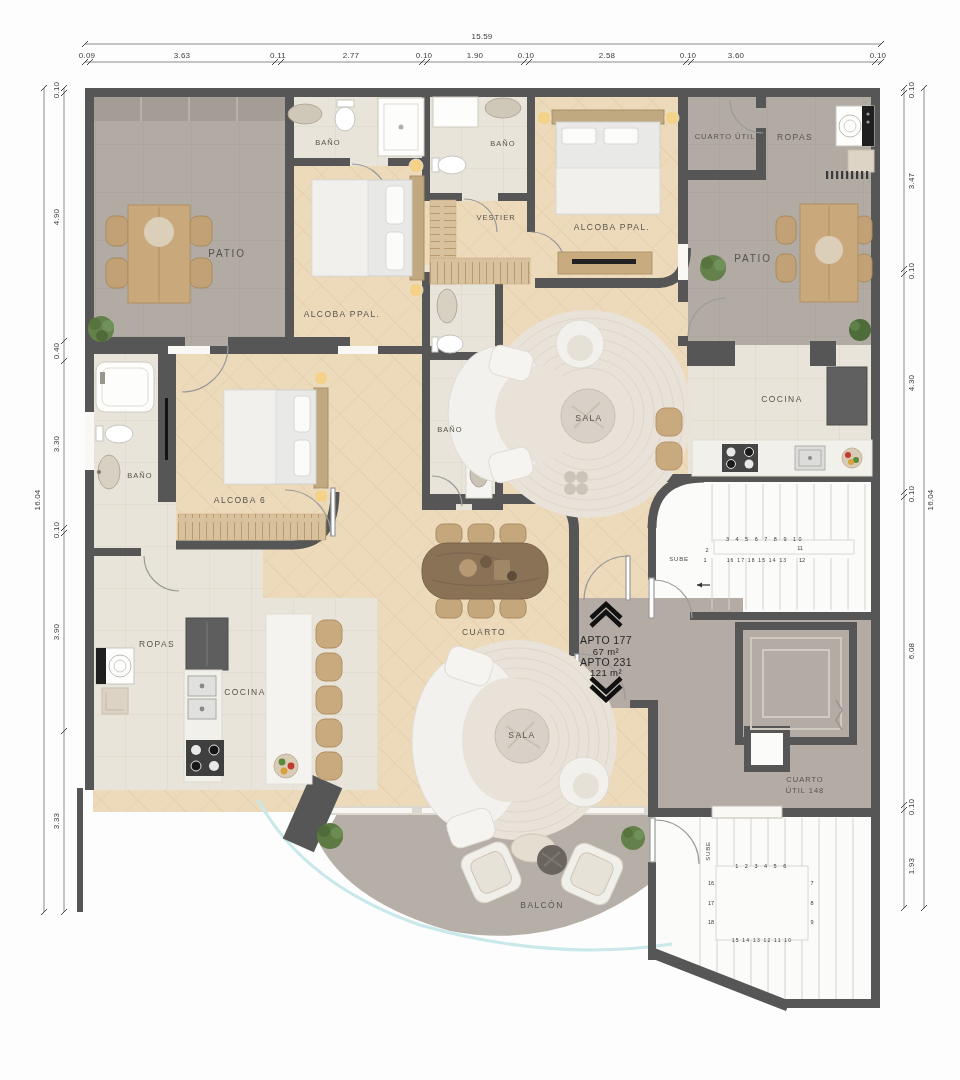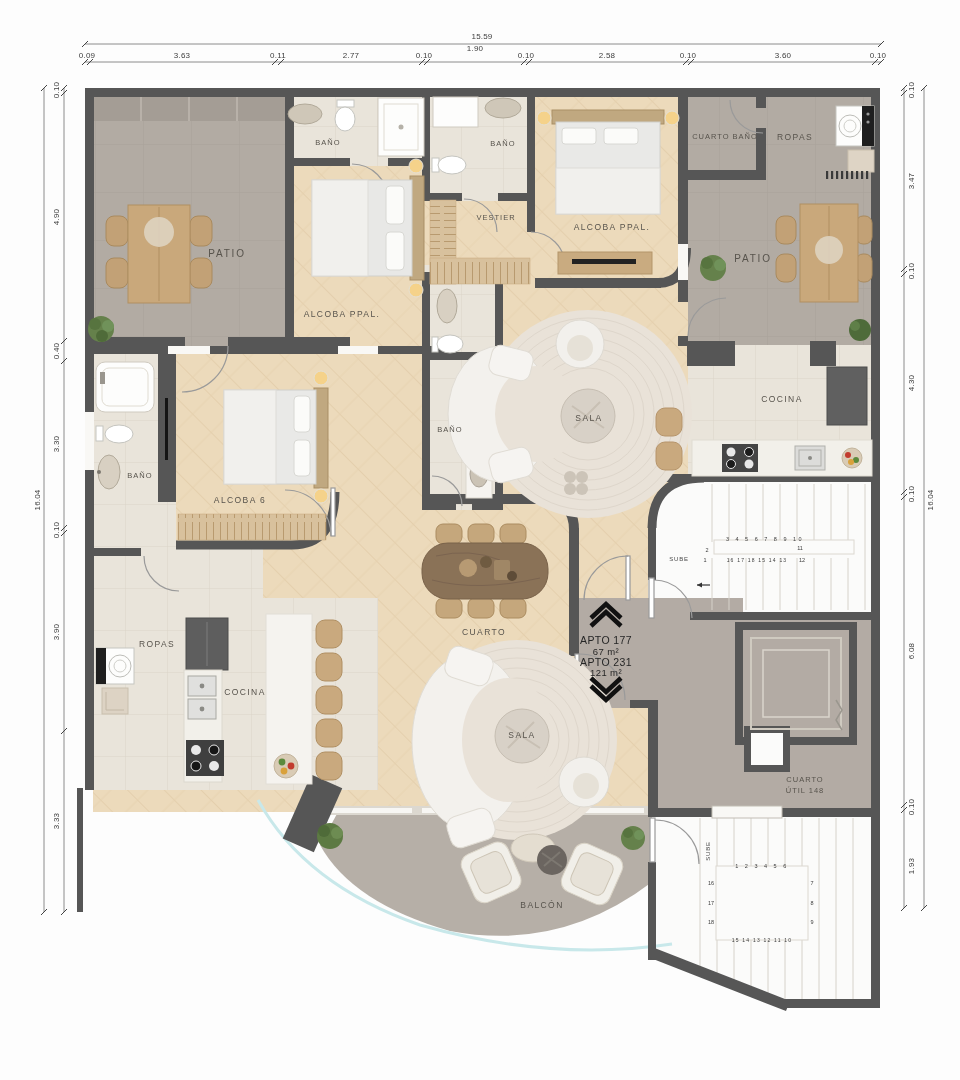--- a/index.html
+++ b/index.html
@@ -546,21 +546,21 @@
     </g>
   </g>
 </svg>
 
 <div class="lbl" style="left:227px;top:253px">PATIO</div>
 <div class="lbl sm" style="left:328px;top:142px">BAÑO</div>
 <div class="lbl md" style="left:342px;top:314px">ALCOBA PPAL.</div>
 <div class="lbl sm" style="left:503px;top:143px">BAÑO</div>
 <div class="lbl sm" style="left:496px;top:217px">VESTIER</div>
 <div class="lbl md" style="left:612px;top:227px">ALCOBA PPAL.</div>
-<div class="lbl sm" style="left:725px;top:136px">CUARTO BAÑO</div>
+<div class="lbl sm" style="left:725px;top:136px">CUARTO ÚTIL</div>
 <div class="lbl md" style="left:795px;top:137px">ROPAS</div>
 <div class="lbl" style="left:753px;top:258px">PATIO</div>
 <div class="lbl md" style="left:782px;top:399px">COCINA</div>
 <div class="lbl sm" style="left:140px;top:475px">BAÑO</div>
 <div class="lbl md" style="left:240px;top:500px">ALCOBA 6</div>
 <div class="lbl sm" style="left:450px;top:429px">BAÑO</div>
 <div class="lbl md" style="left:589px;top:418px">SALA</div>
 <div class="lbl md" style="left:484px;top:632px">CUARTO</div>
 <div class="lbl md" style="left:157px;top:644px">ROPAS</div>
 <div class="lbl md" style="left:245px;top:692px">COCINA</div>
@@ -592,25 +592,25 @@
 <div class="num single" style="left:812px;top:903px">8</div>
 <div class="num single" style="left:812px;top:922px">9</div>
 <div class="num tight" style="left:762px;top:940px">15 14 13 12 11 10</div>
 
 <div class="dim" style="left:482px;top:36px">15.59</div>
 <div class="dim" style="left:87px;top:55px">0.09</div>
 <div class="dim" style="left:182px;top:55px">3.63</div>
 <div class="dim" style="left:278px;top:55px">0.11</div>
 <div class="dim" style="left:351px;top:55px">2.77</div>
 <div class="dim" style="left:424px;top:55px">0.10</div>
-<div class="dim" style="left:475px;top:48px">1.90</div>
+<div class="dim" style="left:475px;top:55px">1.90</div>
 <div class="dim" style="left:526px;top:55px">0.10</div>
 <div class="dim" style="left:607px;top:55px">2.58</div>
 <div class="dim" style="left:688px;top:55px">0.10</div>
-<div class="dim" style="left:783px;top:55px">3.60</div>
+<div class="dim" style="left:736px;top:55px">3.60</div>
 <div class="dim" style="left:878px;top:55px">0.10</div>
 
 <div class="dim v" style="left:37px;top:500px">16.04</div>
 <div class="dim v" style="left:56px;top:90px">0.10</div>
 <div class="dim v" style="left:56px;top:217px">4.90</div>
 <div class="dim v" style="left:56px;top:351px">0.40</div>
 <div class="dim v" style="left:56px;top:444px">3.30</div>
 <div class="dim v" style="left:56px;top:530px">0.10</div>
 <div class="dim v" style="left:56px;top:632px">3.90</div>
 <div class="dim v" style="left:56px;top:821px">3.33</div>

